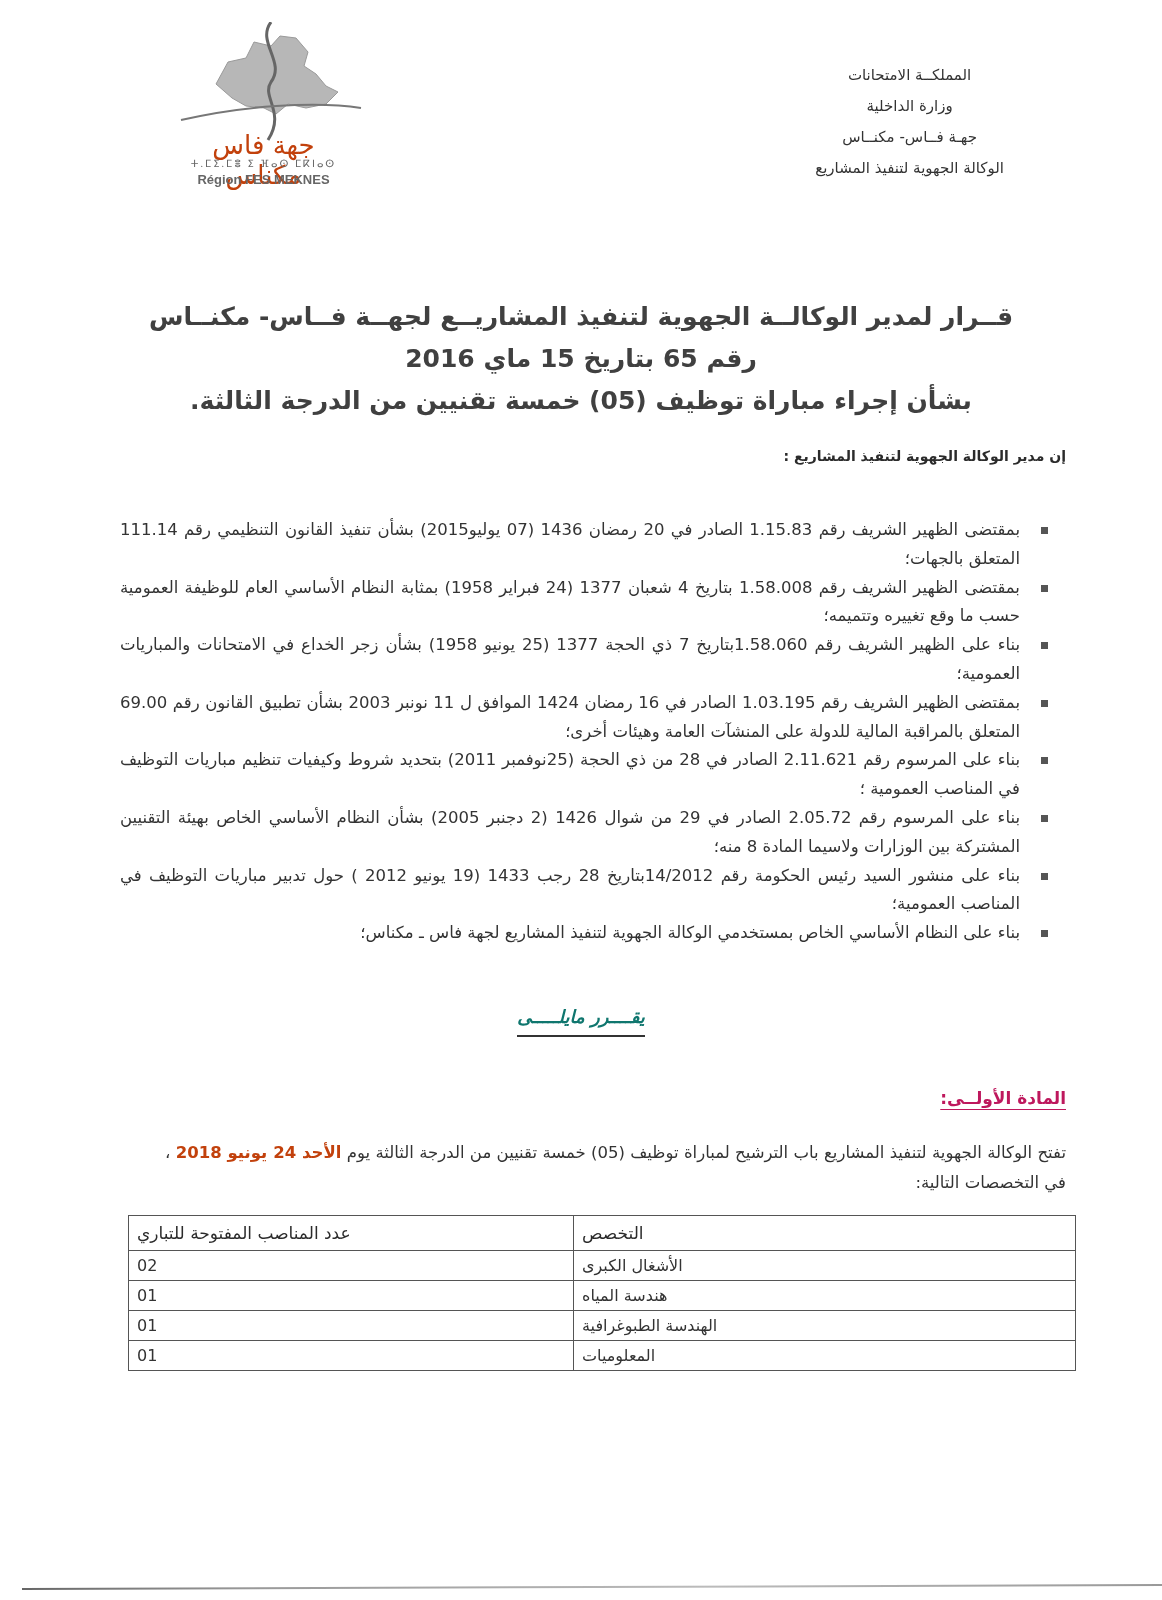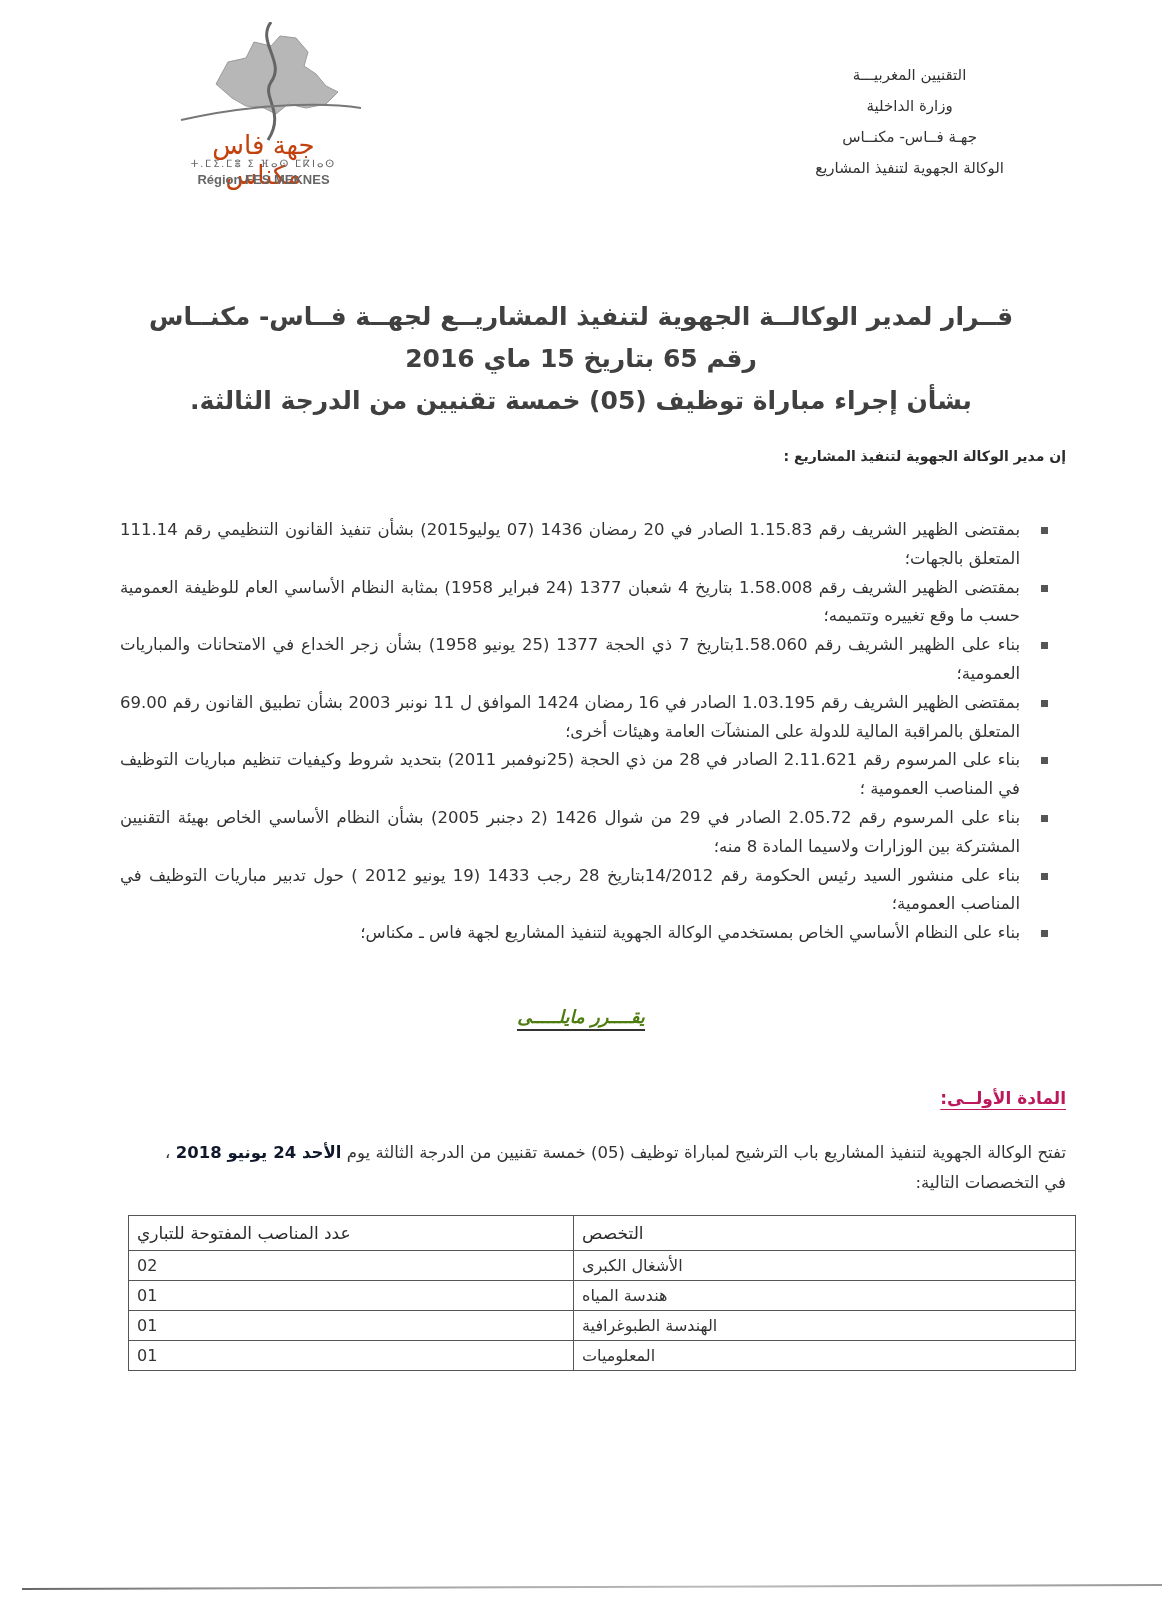--- a/index.html
+++ b/index.html
@@ -36,29 +36,29 @@
   
   .considerations { position: absolute; right: 96px; left: 108px; top: 504px; direction: rtl;
     list-style: none; margin: 12px; padding: 0;
     font-family: "DejaVu Sans", sans-serif; font-size: 16.5px; line-height: 28.8px; color: #333; }
   .considerations li { position: relative; padding-right: 34px; text-align: justify; }
   .considerations li .bullet { position: absolute; right: 6px; top: 11px; width: 7px; height: 7px; background: #555; }
 
   
   .decides { position: absolute; left: 0; right: 0; top: 1006px; text-align: center; direction: rtl; }
   .decides span { font-family: "DejaVu Sans", sans-serif; font-weight: bold; font-style: italic; font-size: 18px;
-    color: #4d7c0f; border-bottom: 2px solid #333; padding-bottom: 2px; }
+    color: #0f766e; border-bottom: 2px solid #333; padding-bottom: 8px; }
 
   
   .article-title { position: absolute; right: 96px; top: 1088px; direction: rtl;
     font-family: "DejaVu Sans", sans-serif; font-weight: bold; font-size: 17px; color: #be185d;
     text-decoration: underline; text-underline-offset: 5px; white-space: nowrap; }
   .article-body { position: absolute; right: 96px; left: 165px; top: 1138px; direction: rtl; text-align: justify;
     font-family: "DejaVu Sans", sans-serif; font-size: 16.5px; line-height: 30px; color: #333; }
-  .article-body b { color: #0f172a; }
+  .article-body b { color: #c2410c; }
 
   
   .spec-table { position: absolute; left: 128px; top: 1215px; width: 948px; border-collapse: collapse; direction: rtl;
     font-family: "DejaVu Sans", sans-serif; font-size: 16px; color: #333; }
   .spec-table th, .spec-table td { border: 1.2px solid #555; height: 29px; padding: 0 8px; text-align: left; font-weight: normal; }
   .spec-table th { font-size: 17px; height: 34px; color: #2b2b2b; }
   .spec-table .col-spec { width: 485px; }
 
   
   .scan-line { position: absolute; left: 22px; right: 0; top: 1586px; height: 2px;
@@ -75,21 +75,21 @@
       <path d="M95 0 C 80 20, 110 40, 95 60 C 85 75, 110 90, 92 118" fill="none" stroke="#666" stroke-width="3"></path>
       <path d="M5 98 C 40 90, 70 86, 100 84" fill="none" stroke="#777" stroke-width="2"></path>
       <path d="M100 84 C 130 82, 160 82, 185 86" fill="none" stroke="#777" stroke-width="2"></path>
     </svg>
     <div class="logo-ar">جهة فاس مكناس</div>
     <div class="logo-tif">ⵜ.ⵎⵉ.ⵎⴻ ⵉ ⴼⴰⵙ ⵎⴽⵏⴰⵙ</div>
     <div class="logo-fr">Région FES MEKNES</div>
   </div>
 
   <div class="header-right">
-    <div>التقنيين المغربيـــة</div>
+    <div>المملكــة الامتحانات</div>
     <div>وزارة الداخلية</div>
     <div>جهـة فــاس- مكنــاس</div>
     <div>الوكالة الجهوية لتنفيذ المشاريع</div>
   </div>
 
   <div class="title">
     <div>قــرار لمدير الوكالــة الجهوية لتنفيذ المشاريــع لجهــة فــاس- مكنــاس</div>
     <div>رقم 65 بتاريخ 15 ماي 2016</div>
     <div>بشأن إجراء مباراة توظيف (05) خمسة تقنيين من الدرجة الثالثة.</div>
   </div>

